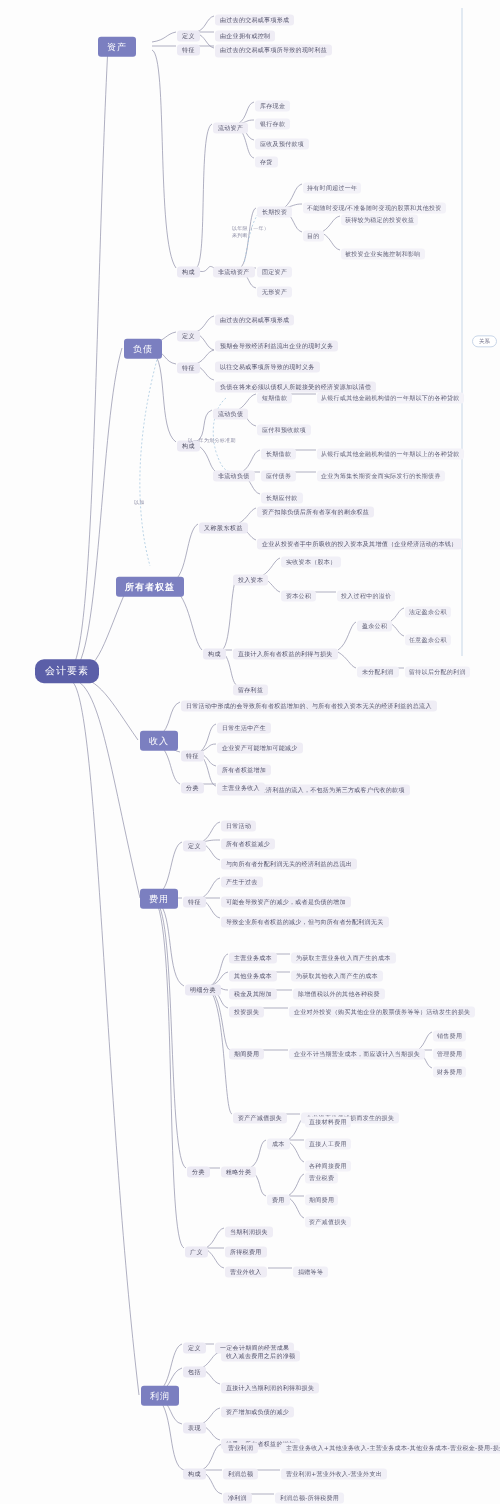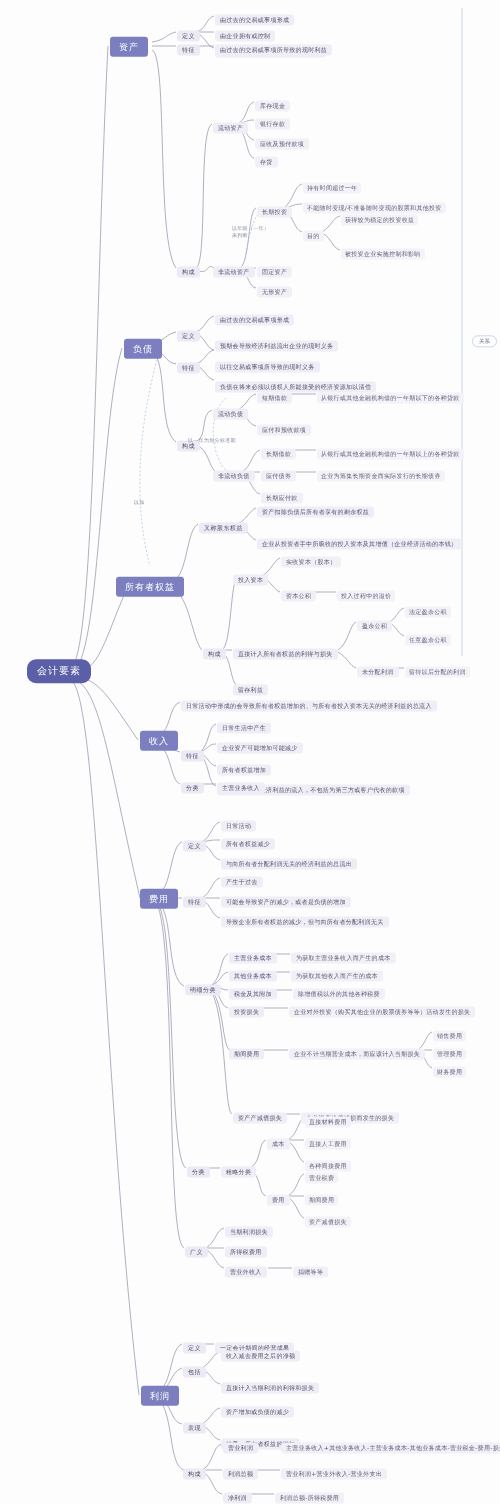--- a/index.html
+++ b/index.html
@@ -187,29 +187,29 @@
       <path d="M258,214 C250,226 248,244 244,264"></path>
       <path d="M226,398 C214,408 210,430 216,452 C222,470 226,470 230,472"></path>
       <path d="M158,356 C140,420 132,500 150,566"></path>
     </g>
 
     <g fill="none" stroke="#b9cde2" stroke-width="0.8">
       <path d="M462,8 L462,656"></path>
     </g>
   </svg>
 
-  <div class="node n-root" style="left:0;top:671px;padding-left:27px;">
+  <div class="node n-root" style="left:8px;top:671px;padding-left:27px;">
     <span class="lbl">会计要素</span>
   </div>
 
   <div class="node n-rel" style="left:472px;top:338px;">
     <span class="lbl">关系</span>
   </div>
 
-  <div class="node n-l1" style="left:110px;top:46px;text-align:center;">
+  <div class="node n-l1" style="left:98px;top:46px;text-align:center;">
     <span class="lbl">资产</span>
   </div>
   <div class="node n-l2" style="left:177px;top:32px;">
     <span class="lbl">定义</span>
   </div>
   <div class="node n-l3" style="left:215px;top:16px;">
     <span class="lbl">由过去的交易或事项形成</span>
   </div>
   <div class="node n-l3" style="left:215px;top:32px;">
     <span class="lbl">由企业拥有或控制</span>
@@ -327,21 +327,21 @@
   <div class="node n-l5" style="left:317px;top:472px;">
     <span class="lbl">企业为筹集长期资金而实际发行的长期债券</span>
   </div>
   <div class="node n-l4" style="left:261px;top:494px;">
     <span class="lbl">长期应付款</span>
   </div>
   <div class="node n-note" style="left:134px;top:498px;">
     <span class="lbl">以加</span>
   </div>
 
-  <div class="node n-l1" style="left:116px;top:586px;">
+  <div class="node n-l1" style="left:116px;top:586px;font-weight:bold;">
     <span class="lbl">所有者权益</span>
   </div>
   <div class="node n-l2" style="left:199px;top:524px;">
     <span class="lbl">又称股东权益</span>
   </div>
   <div class="node n-l3" style="left:257px;top:508px;">
     <span class="lbl">资产扣除负债后所有者享有的剩余权益</span>
   </div>
   <div class="node n-l3" style="left:257px;top:540px;">
     <span class="lbl">企业从投资者手中所吸收的投入资本及其增值（企业经济活动的本钱）</span>

